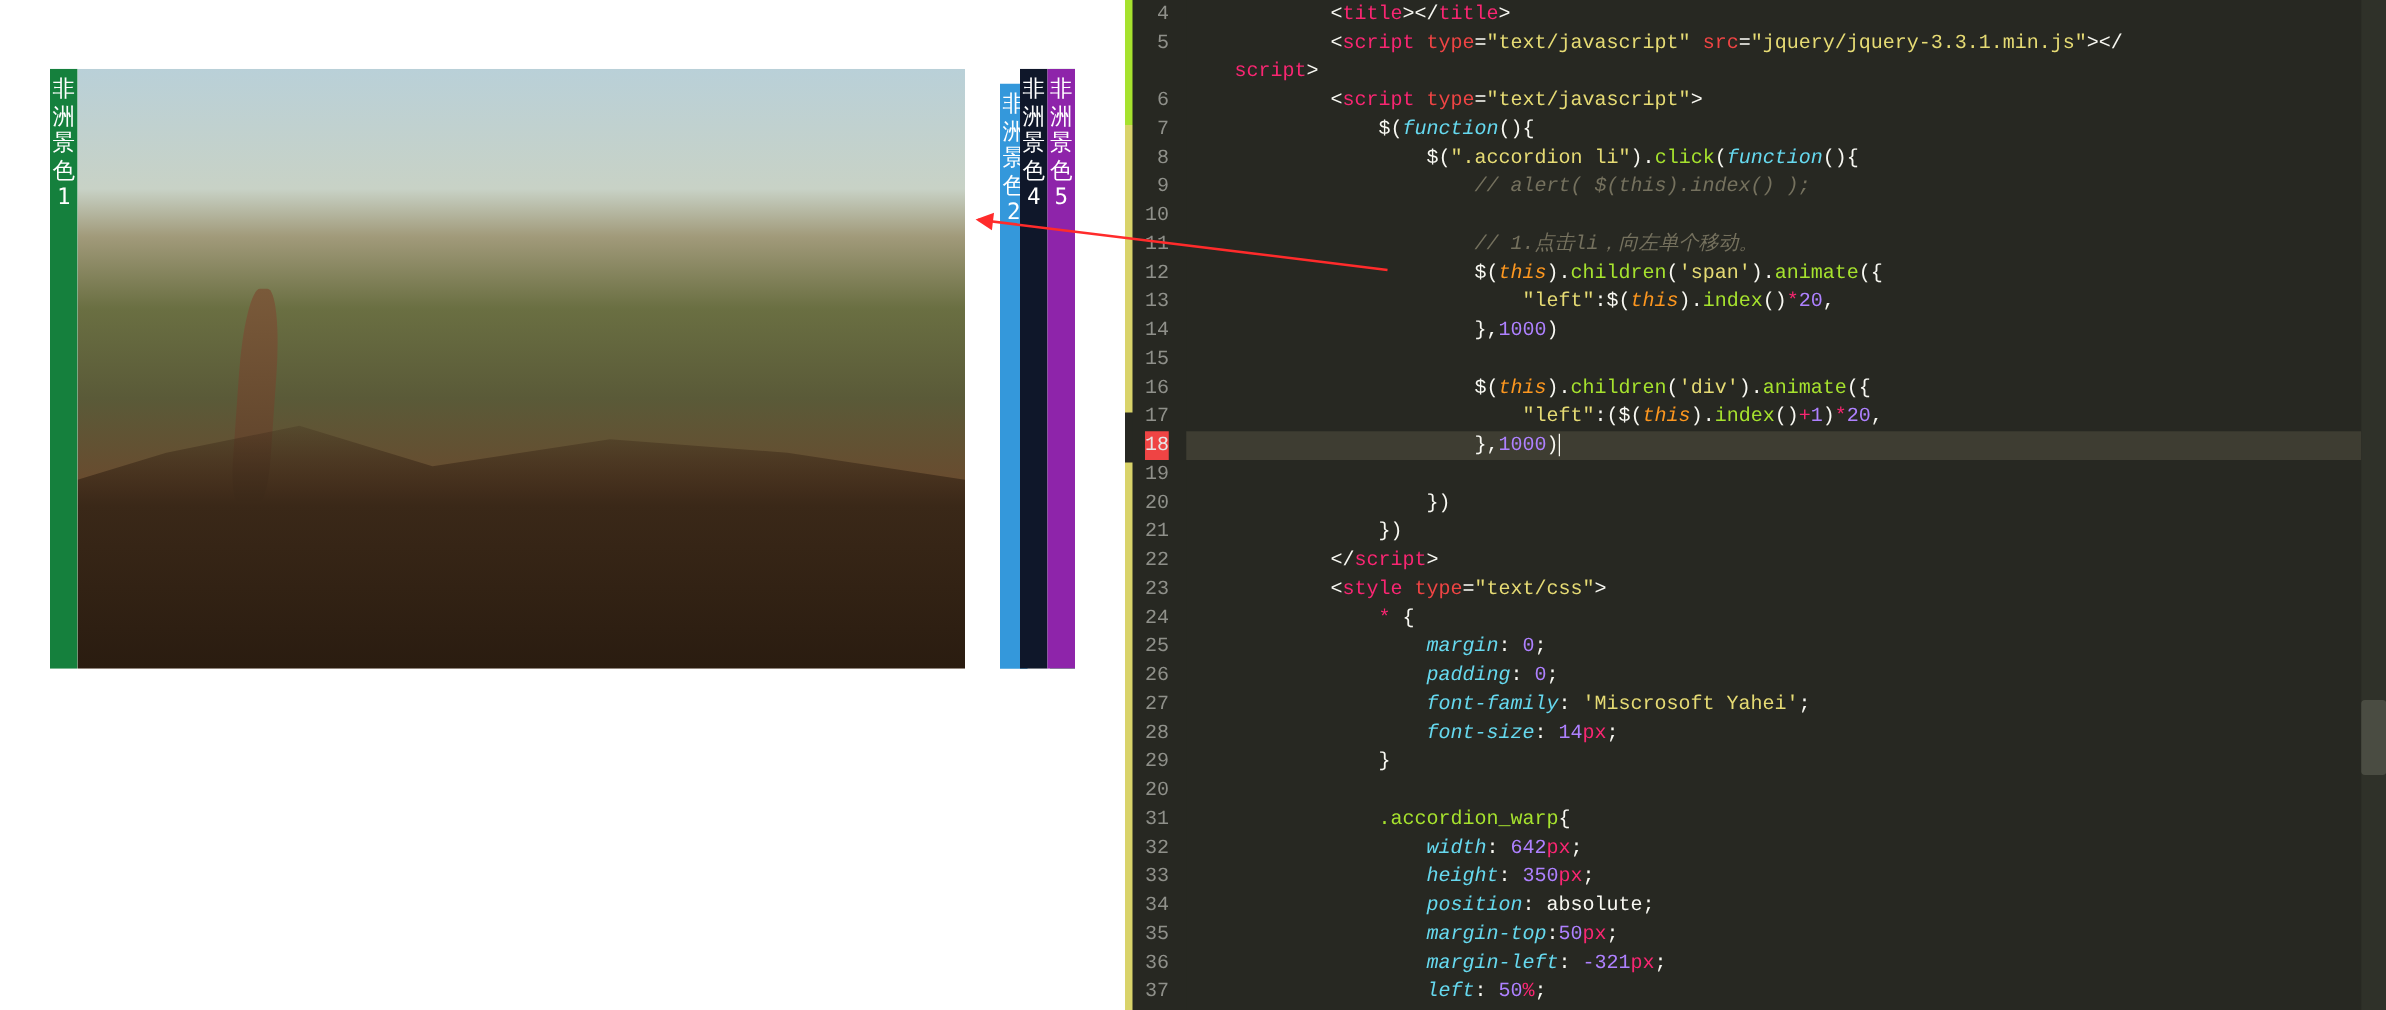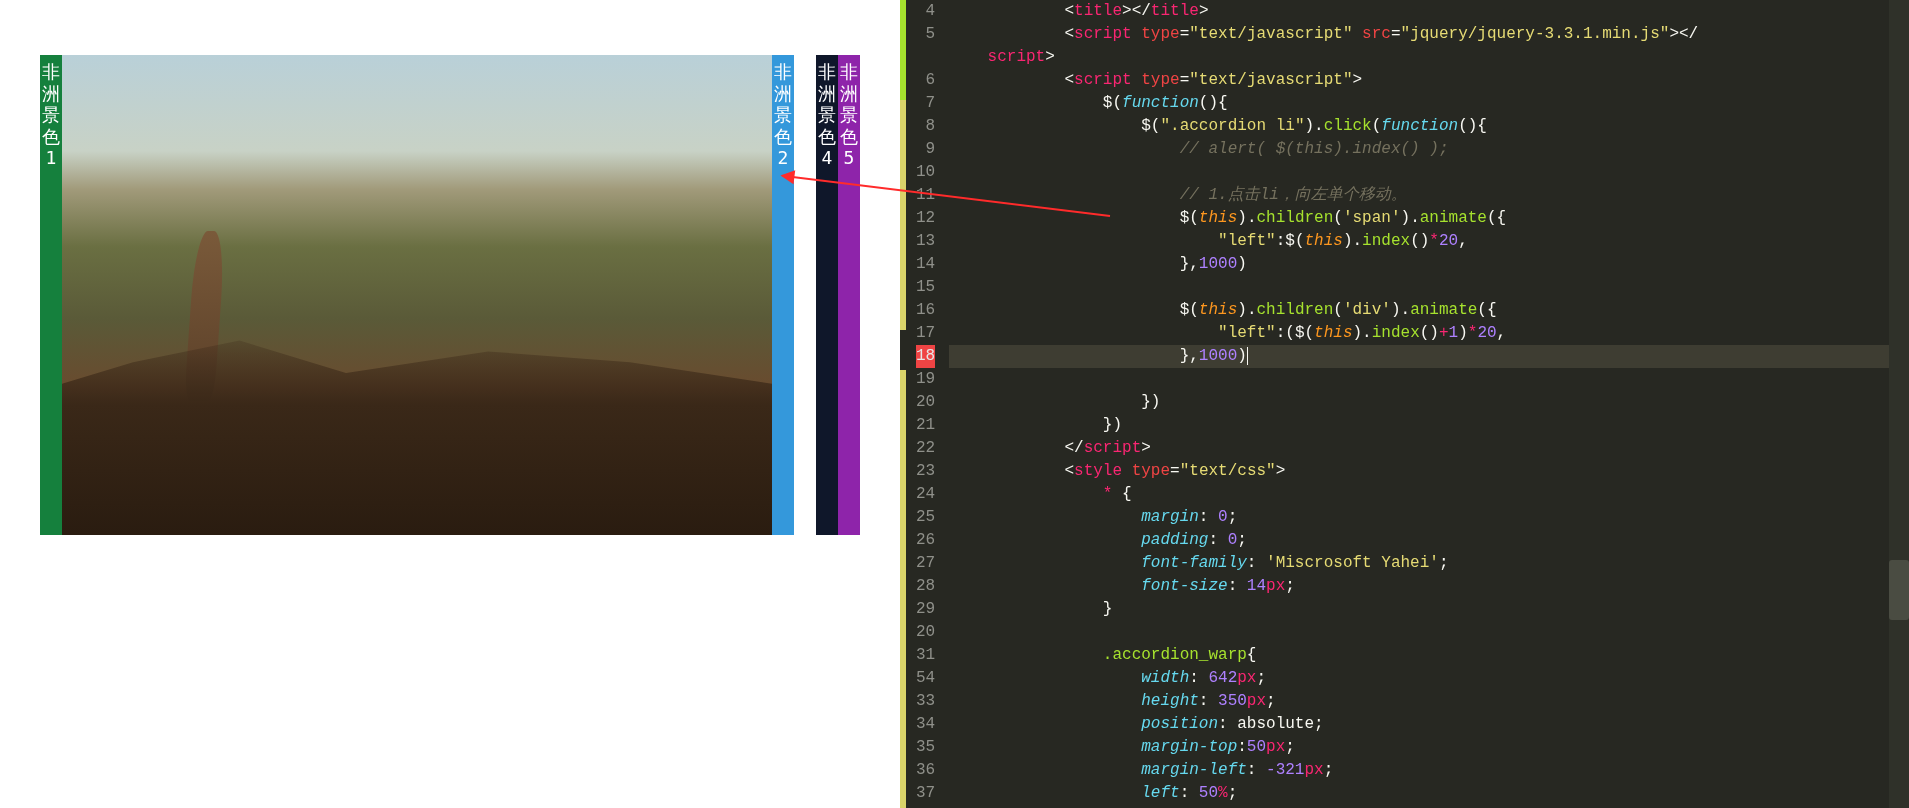--- a/index.html
+++ b/index.html
@@ -196,21 +196,21 @@
       </div>
       <div class="accordion-panel">
         <div class="landscape">
           <div class="sky"></div>
           <div class="rock"></div>
           <div class="foreground"></div>
         </div>
       </div>
     </div>
 
-    <div class="accordion-item" style="left:732px;width:26px;">
+    <div class="accordion-item" style="left:760px;width:26px;margin-top:12px;">
       <div class="accordion-tab" style="background:#3498db">
         <span>非洲景色2</span>
       </div>
     </div>
     <div class="accordion-item" style="left:754px;width:22px;margin-left:46px;">
       <div class="accordion-tab" style="background:#2ecc40">
         <span>非洲景色3</span>
       </div>
     </div>
     <div class="accordion-item" style="left:776px;width:22px;">
@@ -256,21 +256,21 @@
       <div class="ln">22</div>
       <div class="ln">23</div>
       <div class="ln">24</div>
       <div class="ln">25</div>
       <div class="ln">26</div>
       <div class="ln">27</div>
       <div class="ln">28</div>
       <div class="ln">29</div>
       <div class="ln">20</div>
       <div class="ln">31</div>
-      <div class="ln">54</div>
+      <div class="ln">32</div>
       <div class="ln">33</div>
       <div class="ln">34</div>
       <div class="ln">35</div>
       <div class="ln">36</div>
       <div class="ln">37</div>
       <div class="ln">38</div>
     </div>
   <div class="code" id="code"><div class="line">            <span class="c-pun">&lt;</span><span class="c-tag">title</span><span class="c-pun">&gt;&lt;/</span><span class="c-tag">title</span><span class="c-pun">&gt;</span></div><div class="line">            <span class="c-pun">&lt;</span><span class="c-tag">script</span><span class="c-pun"> </span><span class="c-attr">type</span><span class="c-pun">=</span><span class="c-str">"text/javascript"</span><span class="c-pun"> </span><span class="c-attr">src</span><span class="c-pun">=</span><span class="c-str">"jquery/jquery-3.3.1.min.js"</span><span class="c-pun">&gt;</span><span class="c-pun">&lt;/</span></div><div class="line">    <span class="c-tag">script</span><span class="c-pun">&gt;</span></div><div class="line">            <span class="c-pun">&lt;</span><span class="c-tag">script</span><span class="c-pun"> </span><span class="c-attr">type</span><span class="c-pun">=</span><span class="c-str">"text/javascript"</span><span class="c-pun">&gt;</span></div><div class="line">                <span class="c-id">$</span><span class="c-pun">(</span><span class="c-key">function</span><span class="c-pun">()</span><span class="c-pun">{</span></div><div class="line">                    <span class="c-id">$</span><span class="c-pun">(</span><span class="c-str">".accordion li"</span><span class="c-pun">)</span><span class="c-pun">.</span><span class="c-fn">click</span><span class="c-pun">(</span><span class="c-key">function</span><span class="c-pun">()</span><span class="c-pun">{</span></div><div class="line">                        <span class="c-cmt">// alert( $(this).index() );</span></div><div class="line">    </div><div class="line">                        <span class="c-cmt">// 1.点击li，向左单个移动。</span></div><div class="line">                        <span class="c-id">$</span><span class="c-pun">(</span><span class="c-var">this</span><span class="c-pun">)</span><span class="c-pun">.</span><span class="c-fn">children</span><span class="c-pun">(</span><span class="c-str">'span'</span><span class="c-pun">)</span><span class="c-pun">.</span><span class="c-fn">animate</span><span class="c-pun">(</span><span class="c-pun">{</span></div><div class="line">                            <span class="c-str">"left"</span><span class="c-pun">:</span><span class="c-id">$</span><span class="c-pun">(</span><span class="c-var">this</span><span class="c-pun">)</span><span class="c-pun">.</span><span class="c-fn">index</span><span class="c-pun">()</span><span class="c-op">*</span><span class="c-num">20</span><span class="c-pun">,</span></div><div class="line">                        <span class="c-pun">}</span><span class="c-pun">,</span><span class="c-num">1000</span><span class="c-pun">)</span></div><div class="line">    </div><div class="line">                        <span class="c-id">$</span><span class="c-pun">(</span><span class="c-var">this</span><span class="c-pun">)</span><span class="c-pun">.</span><span class="c-fn">children</span><span class="c-pun">(</span><span class="c-str">'div'</span><span class="c-pun">)</span><span class="c-pun">.</span><span class="c-fn">animate</span><span class="c-pun">(</span><span class="c-pun">{</span></div><div class="line">                            <span class="c-str">"left"</span><span class="c-pun">:</span><span class="c-pun">(</span><span class="c-id">$</span><span class="c-pun">(</span><span class="c-var">this</span><span class="c-pun">)</span><span class="c-pun">.</span><span class="c-fn">index</span><span class="c-pun">()</span><span class="c-op">+</span><span class="c-num">1</span><span class="c-pun">)</span><span class="c-op">*</span><span class="c-num">20</span><span class="c-pun">,</span></div><div class="line current">                        <span class="c-pun">}</span><span class="c-pun">,</span><span class="c-num">1000</span><span class="c-pun">)</span><span class="cursor"></span></div><div class="line">    </div><div class="line">                    <span class="c-pun">})</span></div><div class="line">                <span class="c-pun">})</span></div><div class="line">            <span class="c-pun">&lt;/</span><span class="c-tag">script</span><span class="c-pun">&gt;</span></div><div class="line">            <span class="c-pun">&lt;</span><span class="c-tag">style</span><span class="c-pun"> </span><span class="c-attr">type</span><span class="c-pun">=</span><span class="c-str">"text/css"</span><span class="c-pun">&gt;</span></div><div class="line">                <span class="c-tag">*</span><span class="c-pun"> {</span></div><div class="line">                    <span class="c-key">margin</span><span class="c-pun">: </span><span class="c-num">0</span><span class="c-pun">;</span></div><div class="line">                    <span class="c-key">padding</span><span class="c-pun">: </span><span class="c-num">0</span><span class="c-pun">;</span></div><div class="line">                    <span class="c-key">font-family</span><span class="c-pun">: </span><span class="c-str">'Miscrosoft Yahei'</span><span class="c-pun">;</span></div><div class="line">                    <span class="c-key">font-size</span><span class="c-pun">: </span><span class="c-num">14</span><span class="c-kw">px</span><span class="c-pun">;</span></div><div class="line">                <span class="c-pun">}</span></div><div class="line">    </div><div class="line">                <span class="c-fn">.accordion_warp</span><span class="c-pun">{</span></div><div class="line">                    <span class="c-key">width</span><span class="c-pun">: </span><span class="c-num">642</span><span class="c-kw">px</span><span class="c-pun">;</span></div><div class="line">                    <span class="c-key">height</span><span class="c-pun">: </span><span class="c-num">350</span><span class="c-kw">px</span><span class="c-pun">;</span></div><div class="line">                    <span class="c-key">position</span><span class="c-pun">: </span><span class="c-id">absolute</span><span class="c-pun">;</span></div><div class="line">                    <span class="c-key">margin-top</span><span class="c-pun">:</span><span class="c-num">50</span><span class="c-kw">px</span><span class="c-pun">;</span></div><div class="line">                    <span class="c-key">margin-left</span><span class="c-pun">: </span><span class="c-num">-321</span><span class="c-kw">px</span><span class="c-pun">;</span></div><div class="line">                    <span class="c-key">left</span><span class="c-pun">: </span><span class="c-num">50</span><span class="c-kw">%</span><span class="c-pun">;</span></div><div class="line">                    <span class="c-key">overflow</span><span class="c-pun">: </span><span class="c-id">hidden</span><span class="c-pun">;</span></div></div>
   <div class="minimap">
     <div class="thumb"></div>

